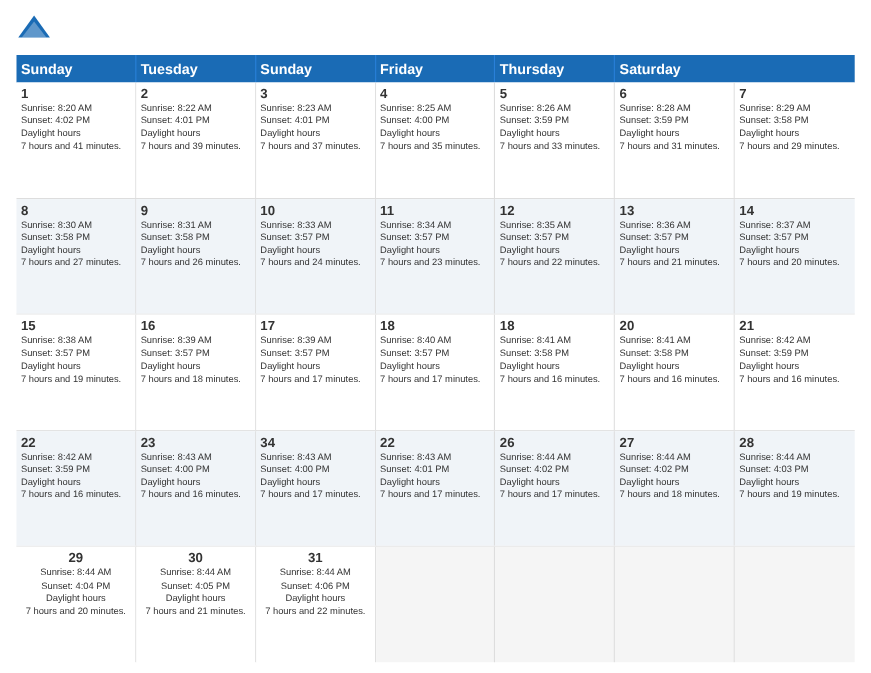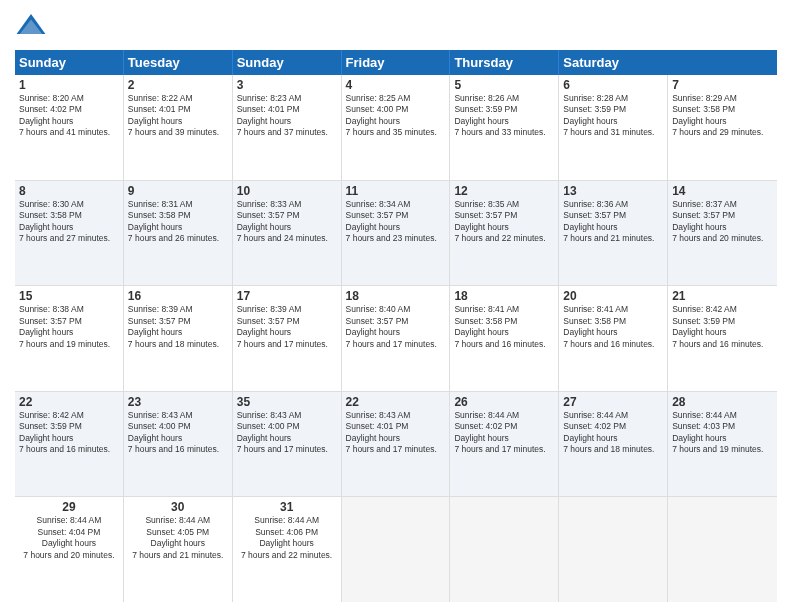--- a/index.html
+++ b/index.html
@@ -347,21 +347,21 @@
           <div class="cal-cell alt-row">
           <span class="day-num">23</span>
           <div class="cell-text">
             Sunrise: 8:43 AM<br>
             Sunset: 4:00 PM<br>
             Daylight hours<br>
             7 hours and 16 minutes.
           </div>
         </div>
           <div class="cal-cell alt-row">
-          <span class="day-num">35</span>
+          <span class="day-num">34</span>
           <div class="cell-text">
             Sunrise: 8:43 AM<br>
             Sunset: 4:00 PM<br>
             Daylight hours<br>
             7 hours and 17 minutes.
           </div>
         </div>
           <div class="cal-cell alt-row">
           <span class="day-num">22</span>
           <div class="cell-text">

